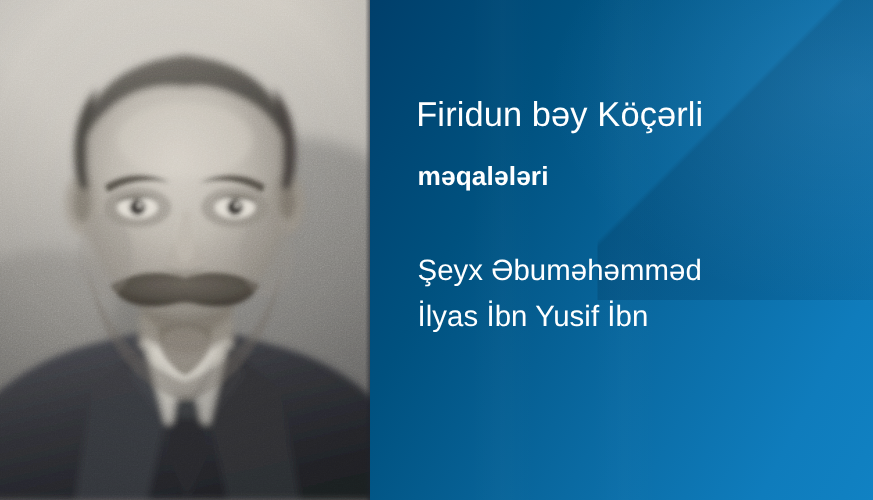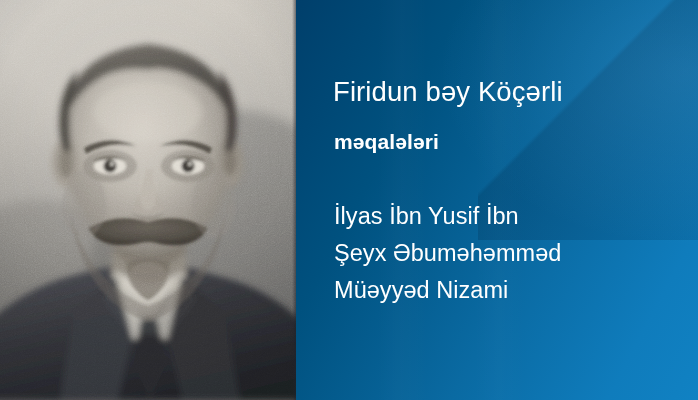--- a/index.html
+++ b/index.html
@@ -341,21 +341,20 @@
     <div id="panel-streaks"></div>
     <div id="panel-wedge"></div>
     <div id="panel-glow"></div>
 
     <div id="text-block">
       <div id="title">Firidun bəy Köçərli</div>
 
       <div id="subtitle">məqalələri</div>
 
       <div id="body-lines">
+        <span class="bline">Şeyx Əbuməhəmməd</span>
         <span class="bline">İlyas İbn Yusif İbn</span>
-        <span class="bline">Şeyx Əbuməhəmməd</span>
-        <span class="bline">Müəyyəd Nizami</span>
       </div>
     </div>
 
   </div>
 
 </div>
 
 </body></html>

